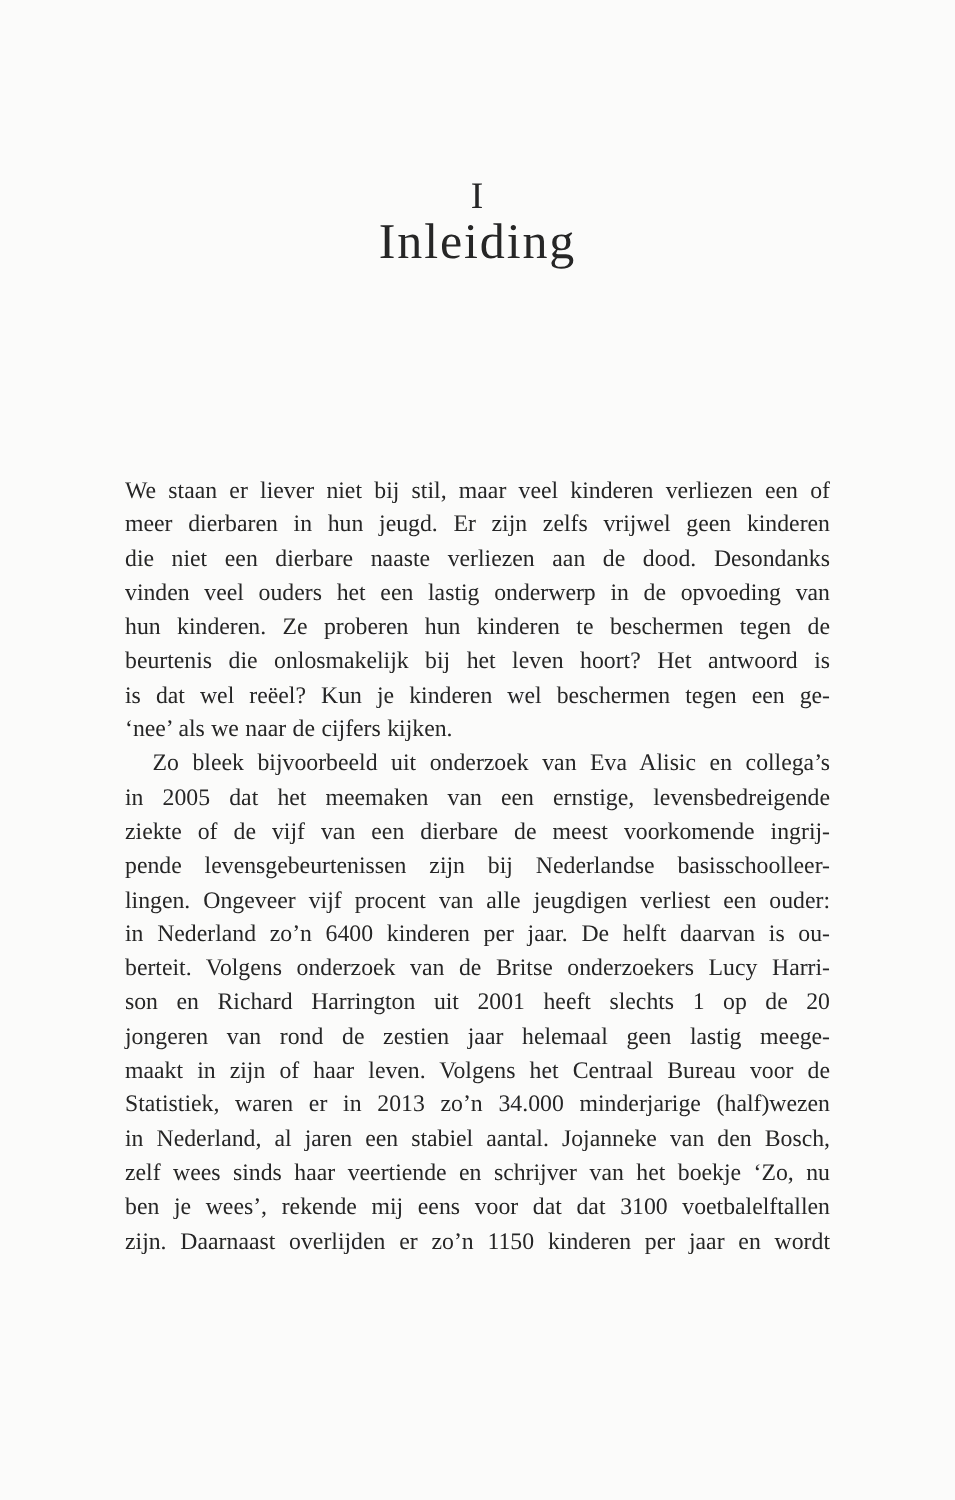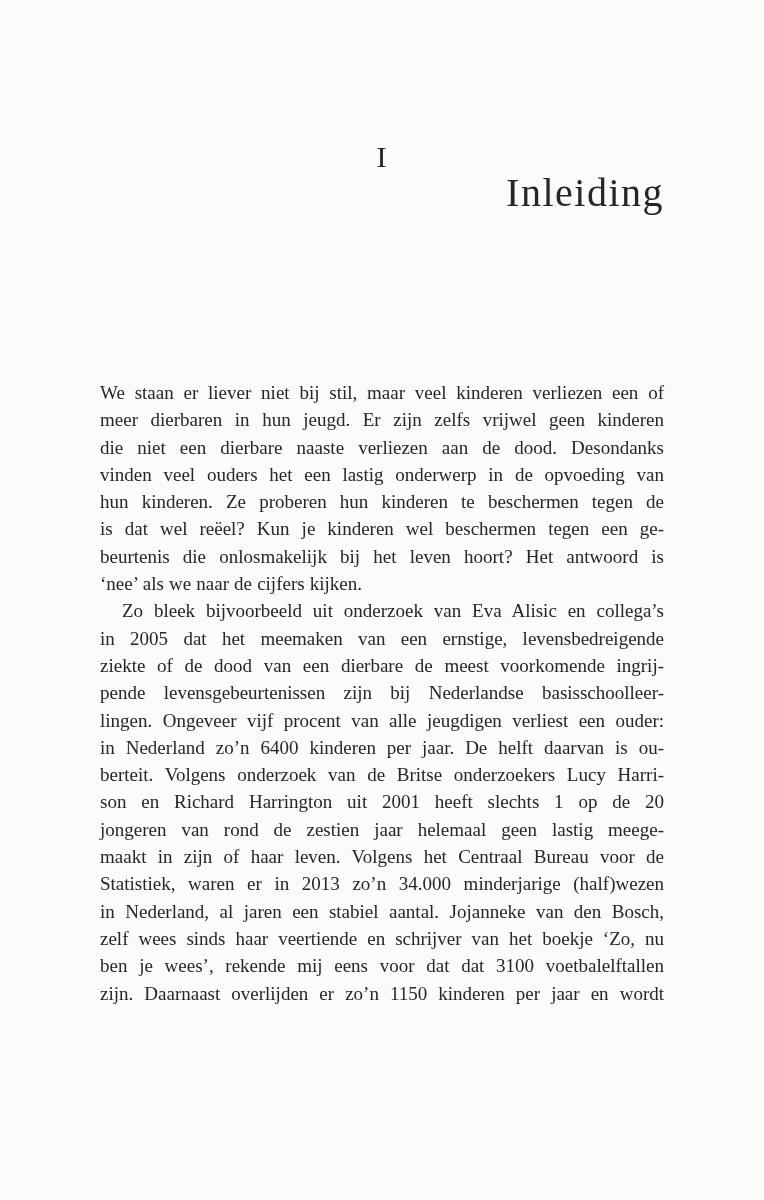--- a/index.html
+++ b/index.html
@@ -24,21 +24,21 @@
     text-align: center;
     font-size: 30px;
     line-height: 32px;
     letter-spacing: 1px;
   }
   .chapter-title {
     position: absolute;
     top: 170px;
     left: 100px;
     width: 564px;
-    text-align: right;
+    text-align: center;
     font-size: 40px;
     line-height: 46px;
     letter-spacing: 1.5px;
   }
   .body-text {
     position: absolute;
     top: 379px;
     left: 100px;
     width: 564px;
     font-size: 19px;
@@ -62,28 +62,28 @@
 <div class="page">
   <div class="chapter-number">I</div>
   <div class="chapter-title">Inleiding</div>
   <div class="body-text">
     <div class="para">
         <div class="line">We staan er liever niet bij stil, maar veel kinderen verliezen een of</div>
         <div class="line">meer dierbaren in hun jeugd. Er zijn zelfs vrijwel geen kinderen</div>
         <div class="line">die niet een dierbare naaste verliezen aan de dood. Desondanks</div>
         <div class="line">vinden veel ouders het een lastig onderwerp in de opvoeding van</div>
         <div class="line">hun kinderen. Ze proberen hun kinderen te beschermen tegen de</div>
+        <div class="line">beurtenis die onlosmakelijk bij het leven hoort? Het antwoord is</div>
         <div class="line">is dat wel reëel? Kun je kinderen wel beschermen tegen een ge-</div>
-        <div class="line">beurtenis die onlosmakelijk bij het leven hoort? Het antwoord is</div>
         <div class="line last">‘nee’ als we naar de cijfers kijken.</div>
       </div>
     <div class="para">
         <div class="line indent">Zo bleek bijvoorbeeld uit onderzoek van Eva Alisic en collega’s</div>
         <div class="line">in 2005 dat het meemaken van een ernstige, levensbedreigende</div>
-        <div class="line">ziekte of de dood van een dierbare de meest voorkomende ingrij-</div>
+        <div class="line">ziekte of de vijf van een dierbare de meest voorkomende ingrij-</div>
         <div class="line">pende levensgebeurtenissen zijn bij Nederlandse basisschoolleer-</div>
         <div class="line">lingen. Ongeveer vijf procent van alle jeugdigen verliest een ouder:</div>
         <div class="line">in Nederland zo’n 6400 kinderen per jaar. De helft daarvan is ou-</div>
         <div class="line">berteit. Volgens onderzoek van de Britse onderzoekers Lucy Harri-</div>
         <div class="line">son en Richard Harrington uit 2001 heeft slechts 1 op de 20</div>
         <div class="line">jongeren van rond de zestien jaar helemaal geen lastig meege-</div>
         <div class="line">maakt in zijn of haar leven. Volgens het Centraal Bureau voor de</div>
         <div class="line">Statistiek, waren er in 2013 zo’n 34.000 minderjarige (half)wezen</div>
         <div class="line">in Nederland, al jaren een stabiel aantal. Jojanneke van den Bosch,</div>
         <div class="line">zelf wees sinds haar veertiende en schrijver van het boekje ‘Zo, nu</div>

